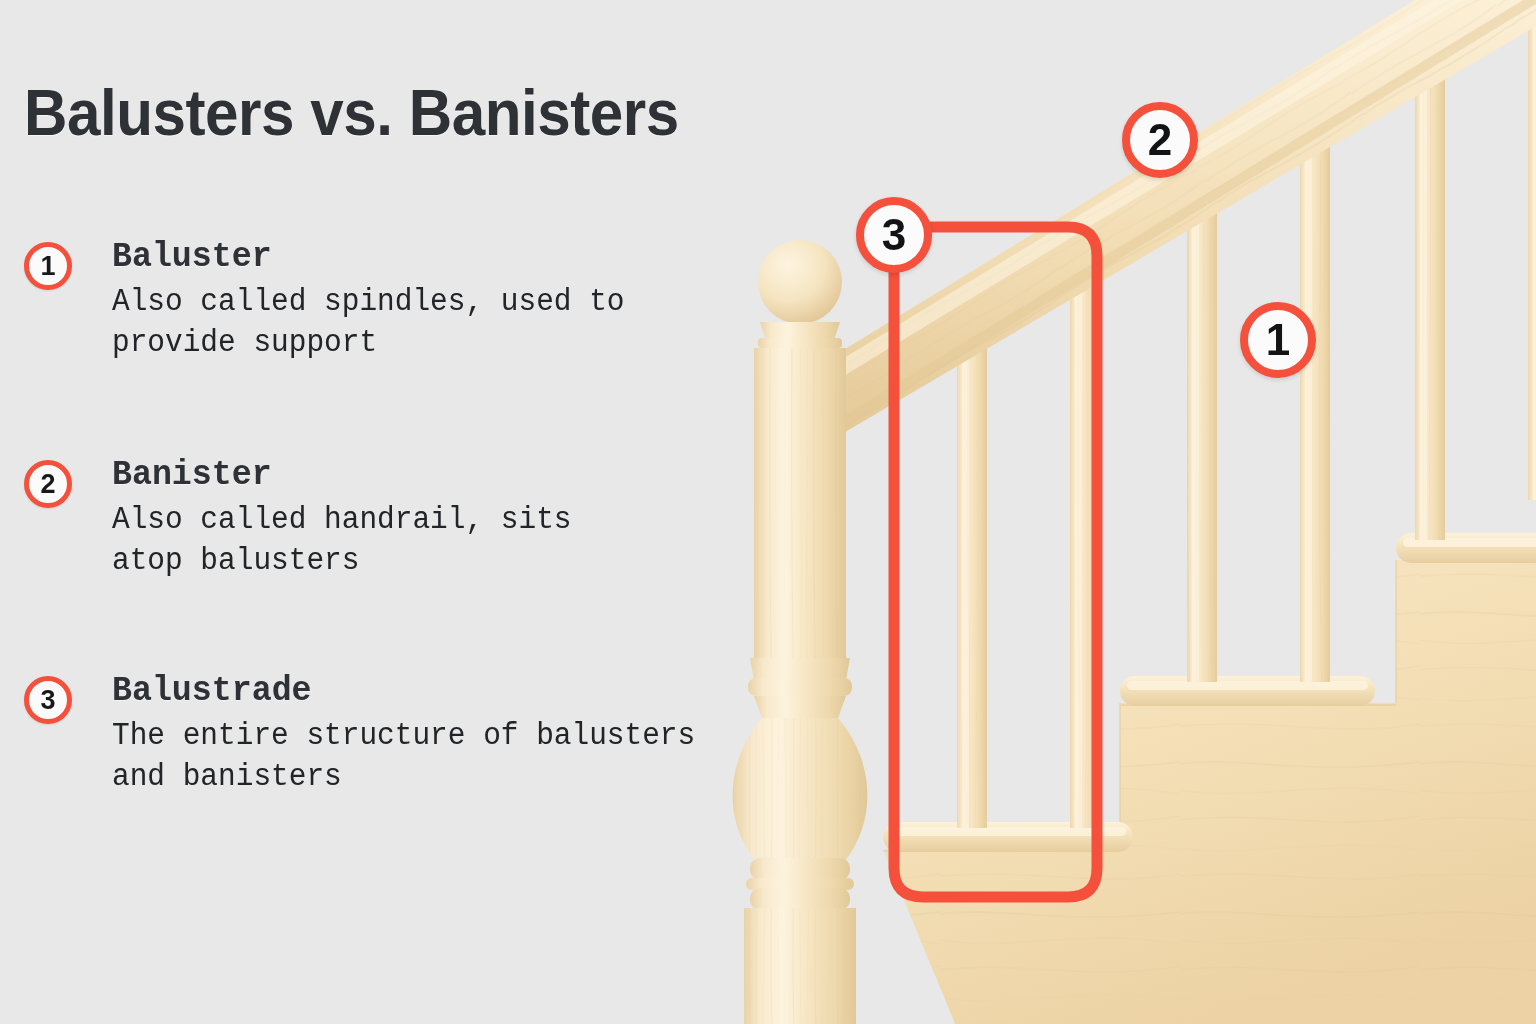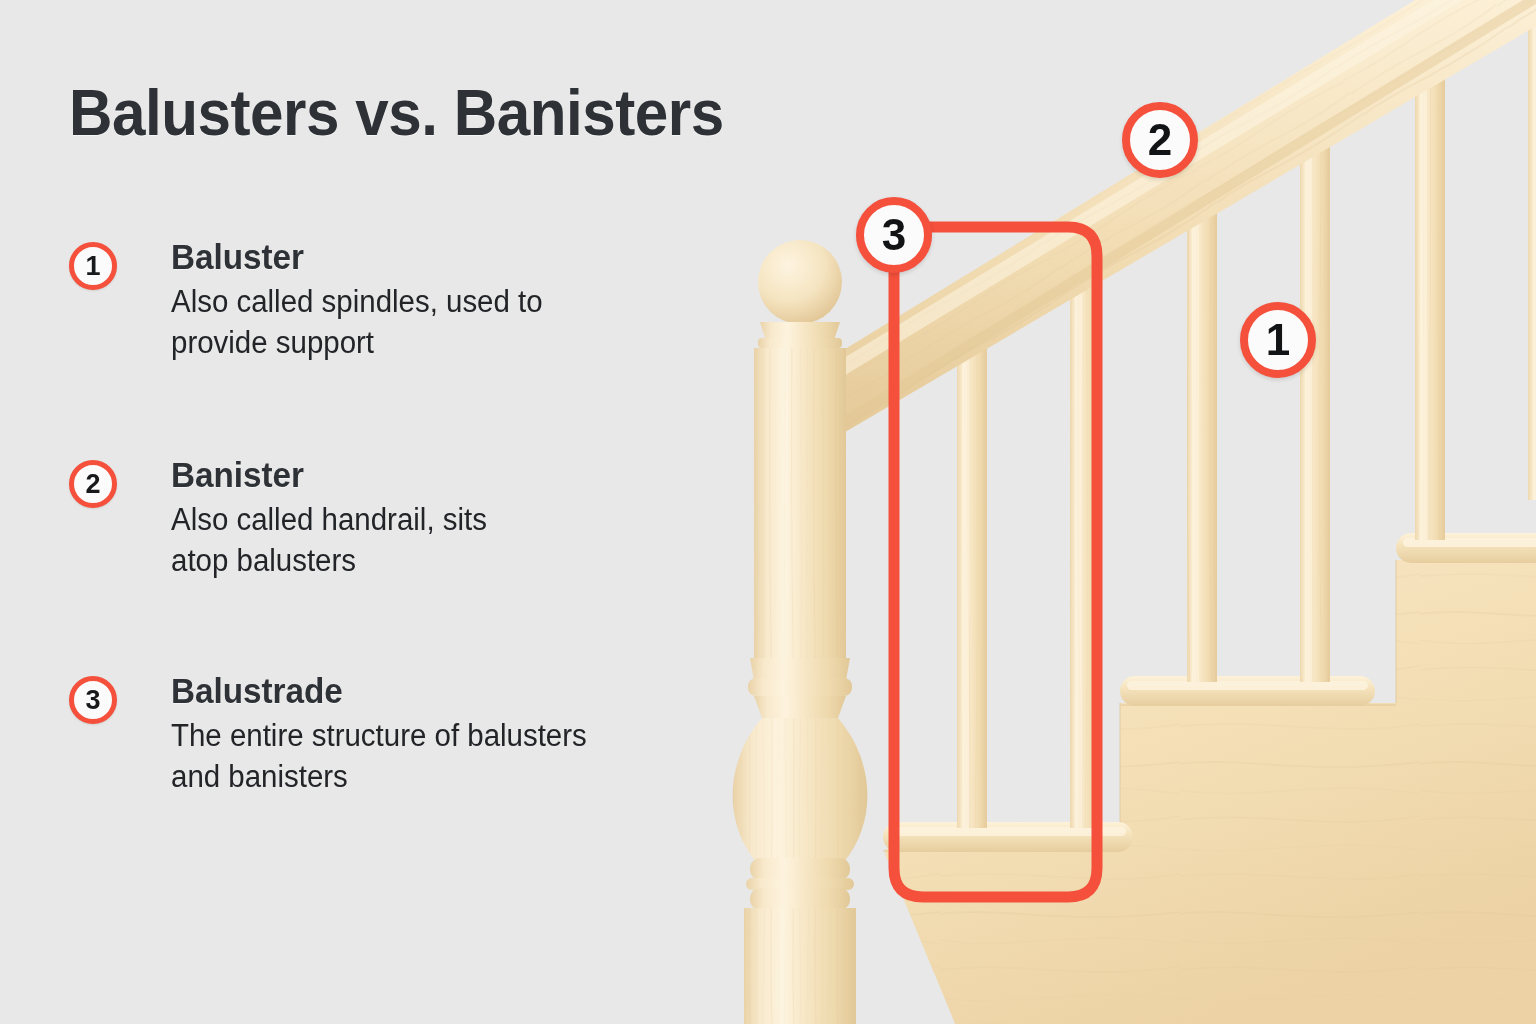--- a/index.html
+++ b/index.html
@@ -10,21 +10,21 @@
     position:relative;
   }
   #stage{
     position:absolute;left:0;top:0;width:1536px;height:1024px;
     background:#e8e8e8;
     overflow:hidden;
   }
 
   
   #left-col{
-    position:absolute;left:0;top:0;width:740px;height:1024px;margin-left:45px;
+    position:absolute;left:0;top:0;width:740px;height:1024px;
   }
   #page-title{
     position:absolute;left:24px;top:76px;
     font-size:64px;
     font-weight:700;
     letter-spacing:-0.5px;
     color:#2e3237;
     white-space:nowrap;
     transform:scaleX(0.94);
     transform-origin:left center;
@@ -40,21 +40,21 @@
     position:absolute;left:0;top:0;
     width:48px;height:48px;border-radius:50%;
     background:#fbfbfb;
     border:5px solid #f4503c;
     box-sizing:border-box;
     display:flex;align-items:center;justify-content:center;
     font-size:27px;font-weight:700;color:#18191b;
     line-height:1;
     box-shadow:0 1px 2px rgba(0,0,0,.10);
   }
-  .legend-text{position:absolute;left:102px;top:-4px;width:620px;}
+  .legend-text{position:absolute;left:88px;top:-4px;width:620px;font-family:Liberation Mono, monospace;}
   .legend-term{
     font-size:35px;font-weight:700;color:#2e3237;
     line-height:1.1;margin:0 0 4px 0;
     transform:scaleX(0.95);transform-origin:left center;
     text-shadow:0 1px 0 rgba(255,255,255,.5);
   }
   .legend-desc{
     font-size:31px;font-weight:400;color:#222427;
     line-height:1.33;margin:0;
     transform:scaleX(0.95);transform-origin:left center;

